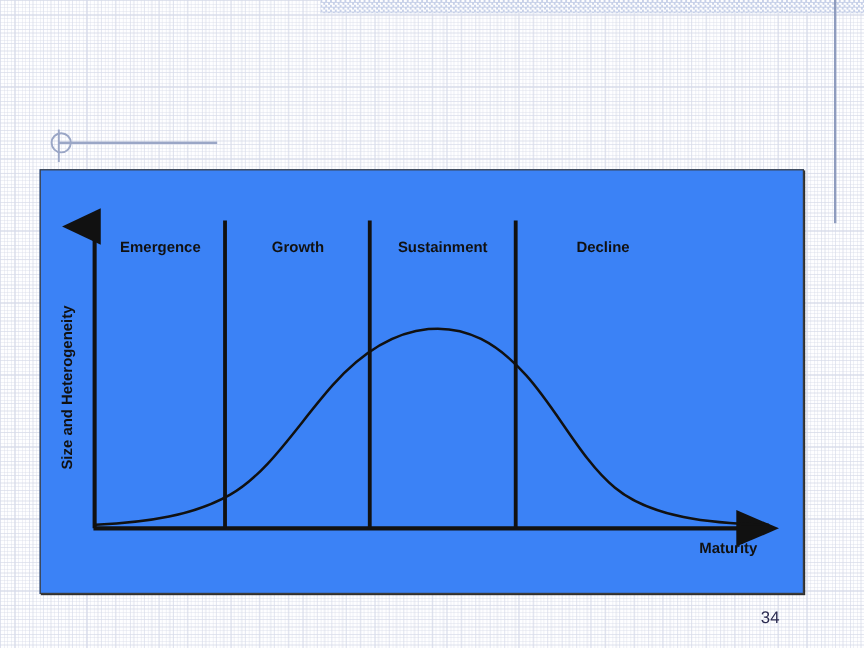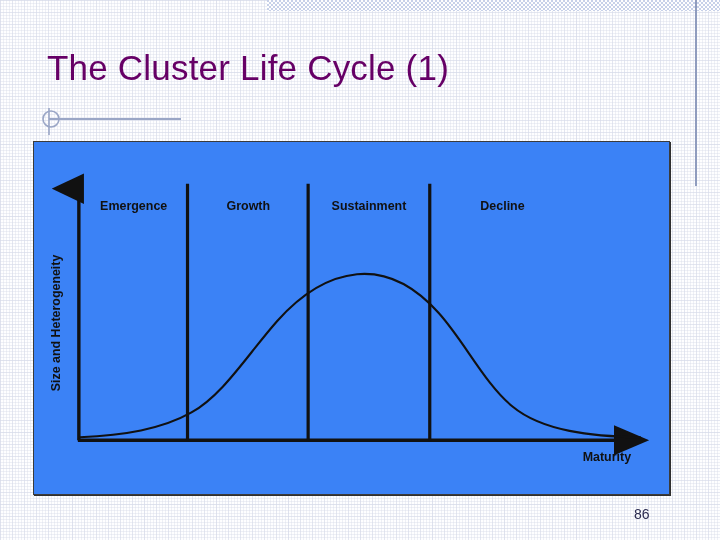--- a/index.html
+++ b/index.html
@@ -180,21 +180,20 @@
 
   <div id="top-band"></div>
   <div id="right-rule"></div>
   <div id="title-rule"></div>
 
   <svg id="title-dingbat" viewBox="0 0 26 30">
     <circle cx="13" cy="13" r="8" fill="none" stroke="#9aa6c6" stroke-width="1.6"></circle>
     <line x1="11" y1="2" x2="11" y2="29" stroke="#9aa6c6" stroke-width="1.6"></line>
   </svg>
 
-  <div id="title">The Cluster Life Cycle (1)</div>
 
   <div id="figure">
     <svg id="figure-svg" viewBox="0 0 637 354" preserveAspectRatio="none">
 
       <defs>
         <marker id="arrow-up" markerWidth="10" markerHeight="10" refX="5" refY="8" orient="auto-start-reverse">
           <path d="M5,0 L9.5,9.5 L0.5,9.5 Z" fill="#111111"></path>
         </marker>
         <marker id="arrow-right" markerWidth="11" markerHeight="10" refX="9" refY="5" orient="auto">
           <path d="M0,0.5 L10.5,5 L0,9.5 Z" fill="#111111"></path>
@@ -221,15 +220,15 @@
       <text class="phase-label" x="215" y="68" text-anchor="middle">Growth</text>
       <text class="phase-label" x="336" y="68" text-anchor="middle">Sustainment</text>
       <text class="phase-label" x="470" y="68" text-anchor="middle">Decline</text>
 
       <text class="axis-label" x="0" y="0" text-anchor="middle" transform="translate(26,182) rotate(-90)">Size and Heterogeneity</text>
 
       <text class="axis-label" x="599" y="321" text-anchor="end">Maturity</text>
     </svg>
   </div>
 
-  <div id="slide-number">86</div>
+  <div id="slide-number">34</div>
 
 </div>
 
 </body></html>

